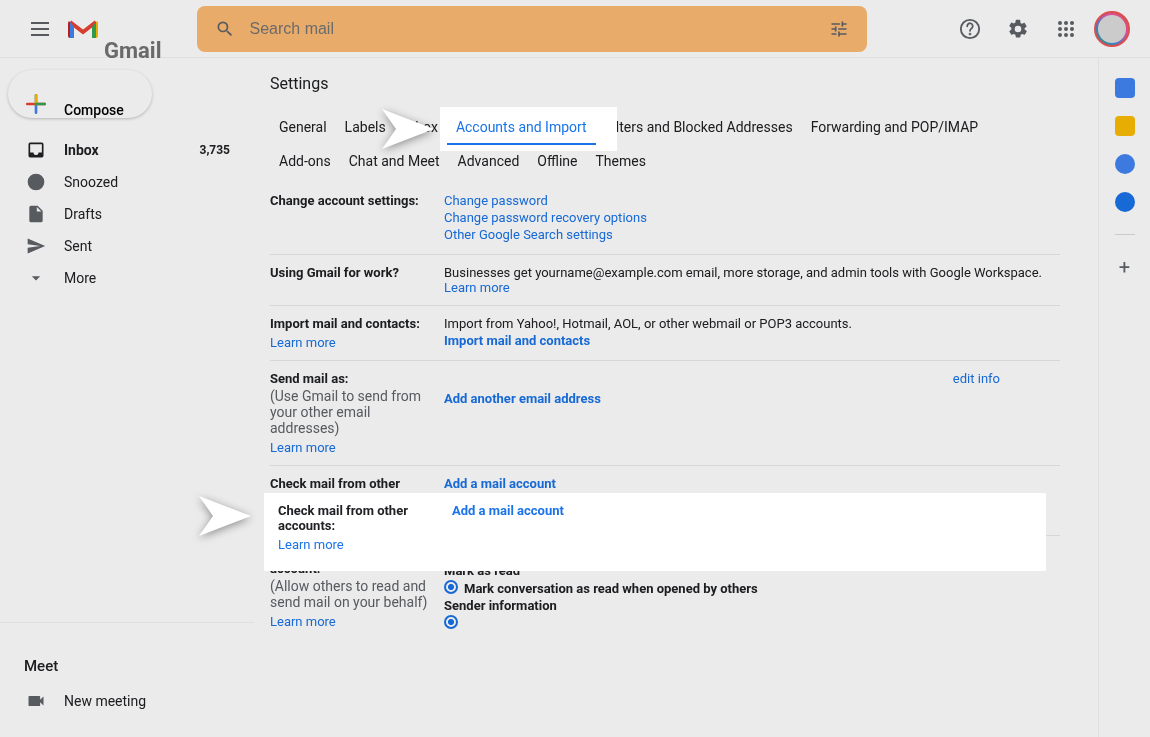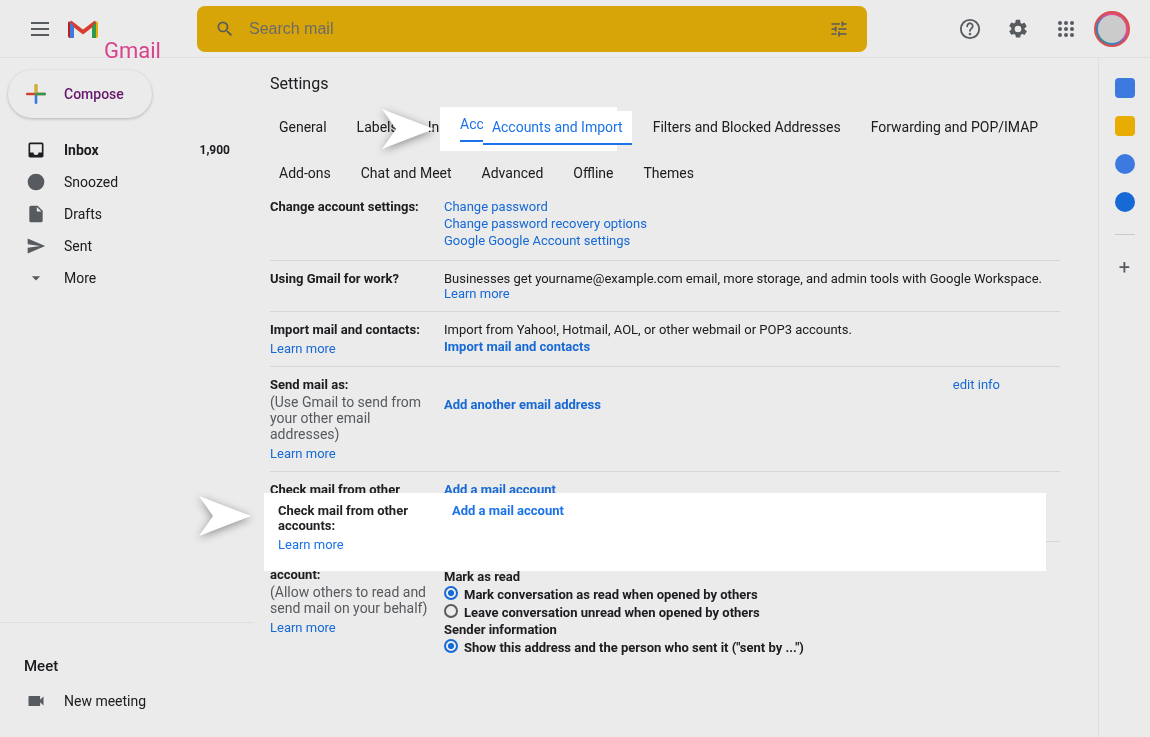--- a/index.html
+++ b/index.html
@@ -58,25 +58,25 @@
     border-bottom: 1px solid #f1f3f4;
   }
   .menu-btn {
     width: 48px; height: 48px;
     display: flex; align-items: center; justify-content: center;
     border-radius: 50%; cursor: pointer;
   }
   .hamburger { display:flex; flex-direction:column; gap:4px; }
   .hamburger div { width:18px; height:2px; background:#5f6368; }
   .logo-wrap { display:flex; align-items:center; gap:6px; margin-left: 4px; margin-right: 36px; cursor:pointer;}
-  .gmail-text { font-size:22px; color:#ec4899; font-weight: 400; margin-top: 44px;}
+  .gmail-text { font-size:22px; color:#737373; font-weight: 700; margin-top: 44px;}
   .search-bar {
     flex: 0 0 670px;
     height: 46px;
-    background: #eab308;
+    background: #fdba74;
     border-radius: 8px;
     display: flex;
     align-items: center;
     padding: 0 8px;
   }
   .search-icon-btn, .search-options-btn {
     width:40px; height:40px; display:flex; align-items:center; justify-content:center; cursor:pointer; border-radius:50%;
   }
   .search-input {
     flex: 1;
@@ -95,25 +95,25 @@
   
   .body-wrap { display:flex; height: calc(100% - 58px); }
   .left-panel { width: 254px; flex-shrink:0; display:flex; flex-direction:column; }
   .compose-btn {
     margin: 12px 8px 8px 8px;
     width: 144px;
     height: 48px;
     border-radius: 24px;
     background: #fff;
     box-shadow: 0 1px 3px rgba(60,64,67,0.3);
-    display:flex; align-items:center; gap:14px;
+    display:flex; align-items:flex-end; gap:14px;
     padding-left: 14px;
     cursor:pointer;
     font-size: 14px;
-    color:#701a75;
+    color:#000000;
     font-weight: 500;
   }
   .nav-list { padding-top: 8px; }
   .nav-item {
     height: 32px;
     border-radius: 0 16px 16px 0;
     display:flex; align-items:center;
     padding-left: 26px;
     padding-right: 16px;
     cursor:pointer;
@@ -123,21 +123,21 @@
   }
   .nav-item .nav-ico { width:20px; height:20px; display:flex; align-items:center; justify-content:center; color:#5f6368; flex-shrink:0;}
   .nav-item.inbox { font-weight:700; }
   .nav-item.inbox .nav-ico { color:#202124; }
   .nav-item .count { margin-left:auto; font-size:12px; font-weight:700; }
   .meet-section { margin-top: auto; border-top:1px solid #f1f3f4; padding-top:14px; padding-bottom: 20px;}
   .meet-title { font-weight:500; padding-left:24px; padding-bottom:10px; font-size:15px; color:#202124;margin-top:20px;}
   
   .main { flex:1; overflow:auto; padding: 16px 0 0 16px; position:relative; }
   .settings-title { font-size:16px; margin-bottom: 18px; padding-left:0; }
-  .tabs { display:flex; flex-wrap:wrap; gap: 12px; width: 780px;}
+  .tabs { display:flex; flex-wrap:wrap; gap: 0; margin-bottom: 6px; width: 780px;}
   .tab { padding: 8px 9px; color:#202124; cursor:pointer; font-size:14px; }
   .tab.active { color:#1a73e8; border-bottom:2px solid #1a73e8; position:relative; z-index:52; background:#fff;}
   .settings-rows { width: 790px; }
   .row { display:flex; border-bottom:1px solid #e9e9e9; padding: 10px 0; font-size:13px; position:relative;}
   .row:last-child { border-bottom:none; }
   .row-label { width: 174px; flex-shrink:0; font-weight:700; color:#202124; padding-right:8px;}
   .row-label .hint { font-weight:400; font-size:14px; color:#5f6368; display:block; margin-top:2px;}
   .row-label a.lm, a.lm { color:#1a73e8; font-weight:400; font-size:13px; display:block; margin-top:4px; text-decoration:none;}
   .row-content { flex:1; color:#202124; }
   .link { color:#1a73e8; cursor:pointer; }
@@ -239,21 +239,21 @@
       <span>Compose</span>
     </div>
     <div class="nav-list">
       <div class="nav-item inbox">
         <span class="nav-ico">
             <svg width="20" height="20" viewBox="0 0 24 24" fill="currentColor">
               <path d="M19 3H5a2 2 0 00-2 2v14a2 2 0 002 2h14a2 2 0 002-2V5a2 2 0 00-2-2zm0 12h-4a3 3 0 01-6 0H5V5h14v10z"></path>
             </svg>
           </span>
         <span class="label">Inbox</span>
-        <span class="count">1,900</span>
+        <span class="count">3,735</span>
       </div>
       <div class="nav-item">
         <span class="nav-ico">
             <svg width="20" height="20" viewBox="0 0 24 24" fill="currentColor">
               <path d="M12 2a10 10 0 100 20 10 10 0 000-20zm.5 5H11v6l5.2 3.1.8-1.3-4.5-2.7V7z"></path>
             </svg>
           </span>
         <span class="label">Snoozed</span>
       </div>
       <div class="nav-item">
@@ -310,21 +310,21 @@
       <div class="tab">Offline</div>
       <div class="tab">Themes</div>
     </div>
 
     <div class="settings-rows">
       <div class="row">
         <div class="row-label">Change account settings:</div>
         <div class="row-content">
           <div><span class="link">Change password</span></div>
           <div><span class="link">Change password recovery options</span></div>
-          <div><span class="link">Google Google Account settings</span></div>
+          <div><span class="link">Other Google Search settings</span></div>
         </div>
       </div>
 
       <div class="row">
         <div class="row-label">Using Gmail for work?</div>
         <div class="row-content">
           <span>Businesses get yourname@example.com email, more storage, and admin tools with Google Workspace. </span><span class="link">Learn more</span>
         </div>
       </div>
 
@@ -368,28 +368,23 @@
           <span class="hint">(Allow others to read and send mail on your behalf)</span>
           <a class="lm">Learn more</a>
         </div>
         <div class="row-content">
           <div><span class="link-bold">Add another account</span></div>
           <div class="subhead">Mark as read</div>
           <div class="radio-row">
               <div class="radio on"></div>
               <b>Mark conversation as read when opened by others</b>
             </div>
-          <div class="radio-row">
-              <div class="radio"></div>
-              <b>Leave conversation unread when opened by others</b>
-            </div>
           <div class="subhead">Sender information</div>
           <div class="radio-row">
               <div class="radio on"></div>
-              <b>Show this address and the person who sent it ("sent by ...")</b>
             </div>
         </div>
       </div>
     </div>
   </div>
 
   <div class="right-panel">
     <div class="side-app" style="background:#4285f4"></div>
     <div class="side-app" style="background:#fbbc04"></div>
     <div class="side-app" style="background:#4285f4; border-radius:50%"></div>

